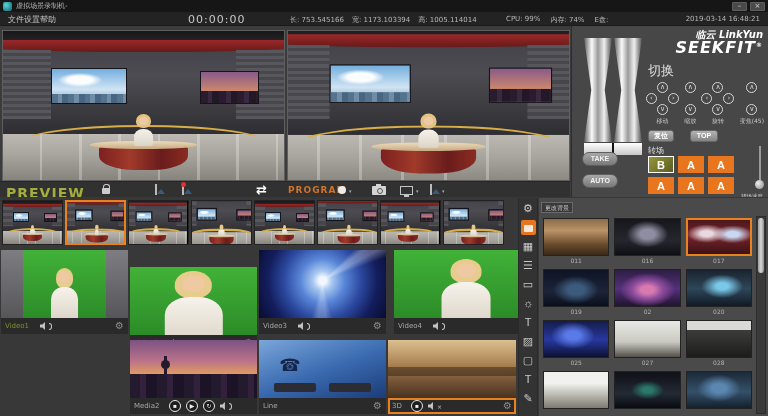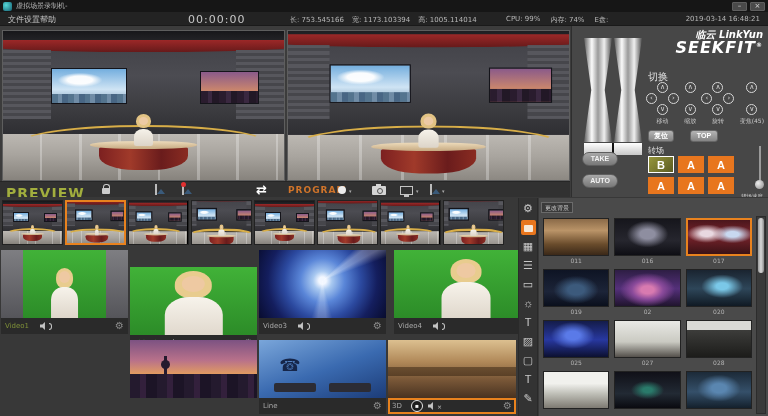--- a/index.html
+++ b/index.html
@@ -60,21 +60,21 @@
   .tbar-base::after{content:'';position:absolute;left:49%;top:0;bottom:0;width:2px;background:#111}
   .ctl-btn{position:absolute;width:36px;height:14px;background:linear-gradient(180deg,#a8a8a8,#787878);border:1px solid #5e5e5e;border-radius:7px;color:#f2f2f2;font-size:7px;font-weight:bold;text-align:center;line-height:12px}
   #take-btn{left:10px;top:126px}
   #auto-btn{left:10px;top:148px}
 
   .logo{position:absolute;right:5px;top:4px;text-align:right;color:#fff;font-style:italic;font-weight:bold;line-height:1}
   .logo-top{font-size:10px;letter-spacing:0}
   .logo-main{font-size:16px;letter-spacing:1px}
   .logo-reg{font-size:6px;vertical-align:super}
 
-  .switch-label{position:absolute;left:76px;top:44px;font-size:10px;color:#e0e0e0}
+  .switch-label{position:absolute;left:76px;top:36px;font-size:13px;color:#e0e0e0}
   .pads{position:absolute;left:74px;top:56px;width:118px;display:flex;justify-content:space-between}
   .pad{display:flex;flex-direction:column;align-items:center;gap:2px}
   .pad-grid{position:relative}
   .pad-grid.four{width:33px;height:33px}
   .pad-grid.two{width:11px;height:33px}
   .pad-btn{position:absolute;width:11px;height:11px;border:1px solid #d8d8d8;border-radius:50%;color:#d8d8d8;font-size:7px;line-height:9px;text-align:center;background:transparent}
   .four .up{left:11px;top:0}.four .down{left:11px;top:22px}.four .left{left:0;top:11px}.four .right{left:22px;top:11px}
   .two .up{left:0;top:0}.two .down{left:0;top:22px}
   .pad-label{font-size:6px;color:#cacaca;white-space:nowrap}
   .small-btn{position:absolute;height:12px;background:linear-gradient(180deg,#b4b4b4,#848484);border:1px solid #666;border-radius:3px;color:#fff;font-size:7px;font-weight:bold;text-align:center;line-height:10px}
@@ -595,20 +595,30 @@
       <span class="gearic">⚙</span>
     </div>
   </div>
 
   <div class="vcell r2" style="left:130px;top:143px">
     <div class="vthumb">
       <div class="city-bg">
           <div class="pearl"></div>
         </div>
     </div>
+    <div class="vlabel">
+      <span class="vname idle">Media2</span>
+      <button class="cbtn">■</button>
+      <button class="cbtn">▶</button>
+      <button class="cbtn">↻</button>
+      <span class="spk-wrap">
+          <span class="spk"></span>
+          <span class="spk-wave"></span>
+        </span>
+    </div>
   </div>
   <div class="vcell r2" style="left:259px;top:143px">
     <div class="vthumb">
       <div class="line-bg">
         <span class="phoneic">☎</span>
         <button class="line-btn b1"></button>
         <button class="line-btn b2"></button>
       </div>
     </div>
     <div class="vlabel">

